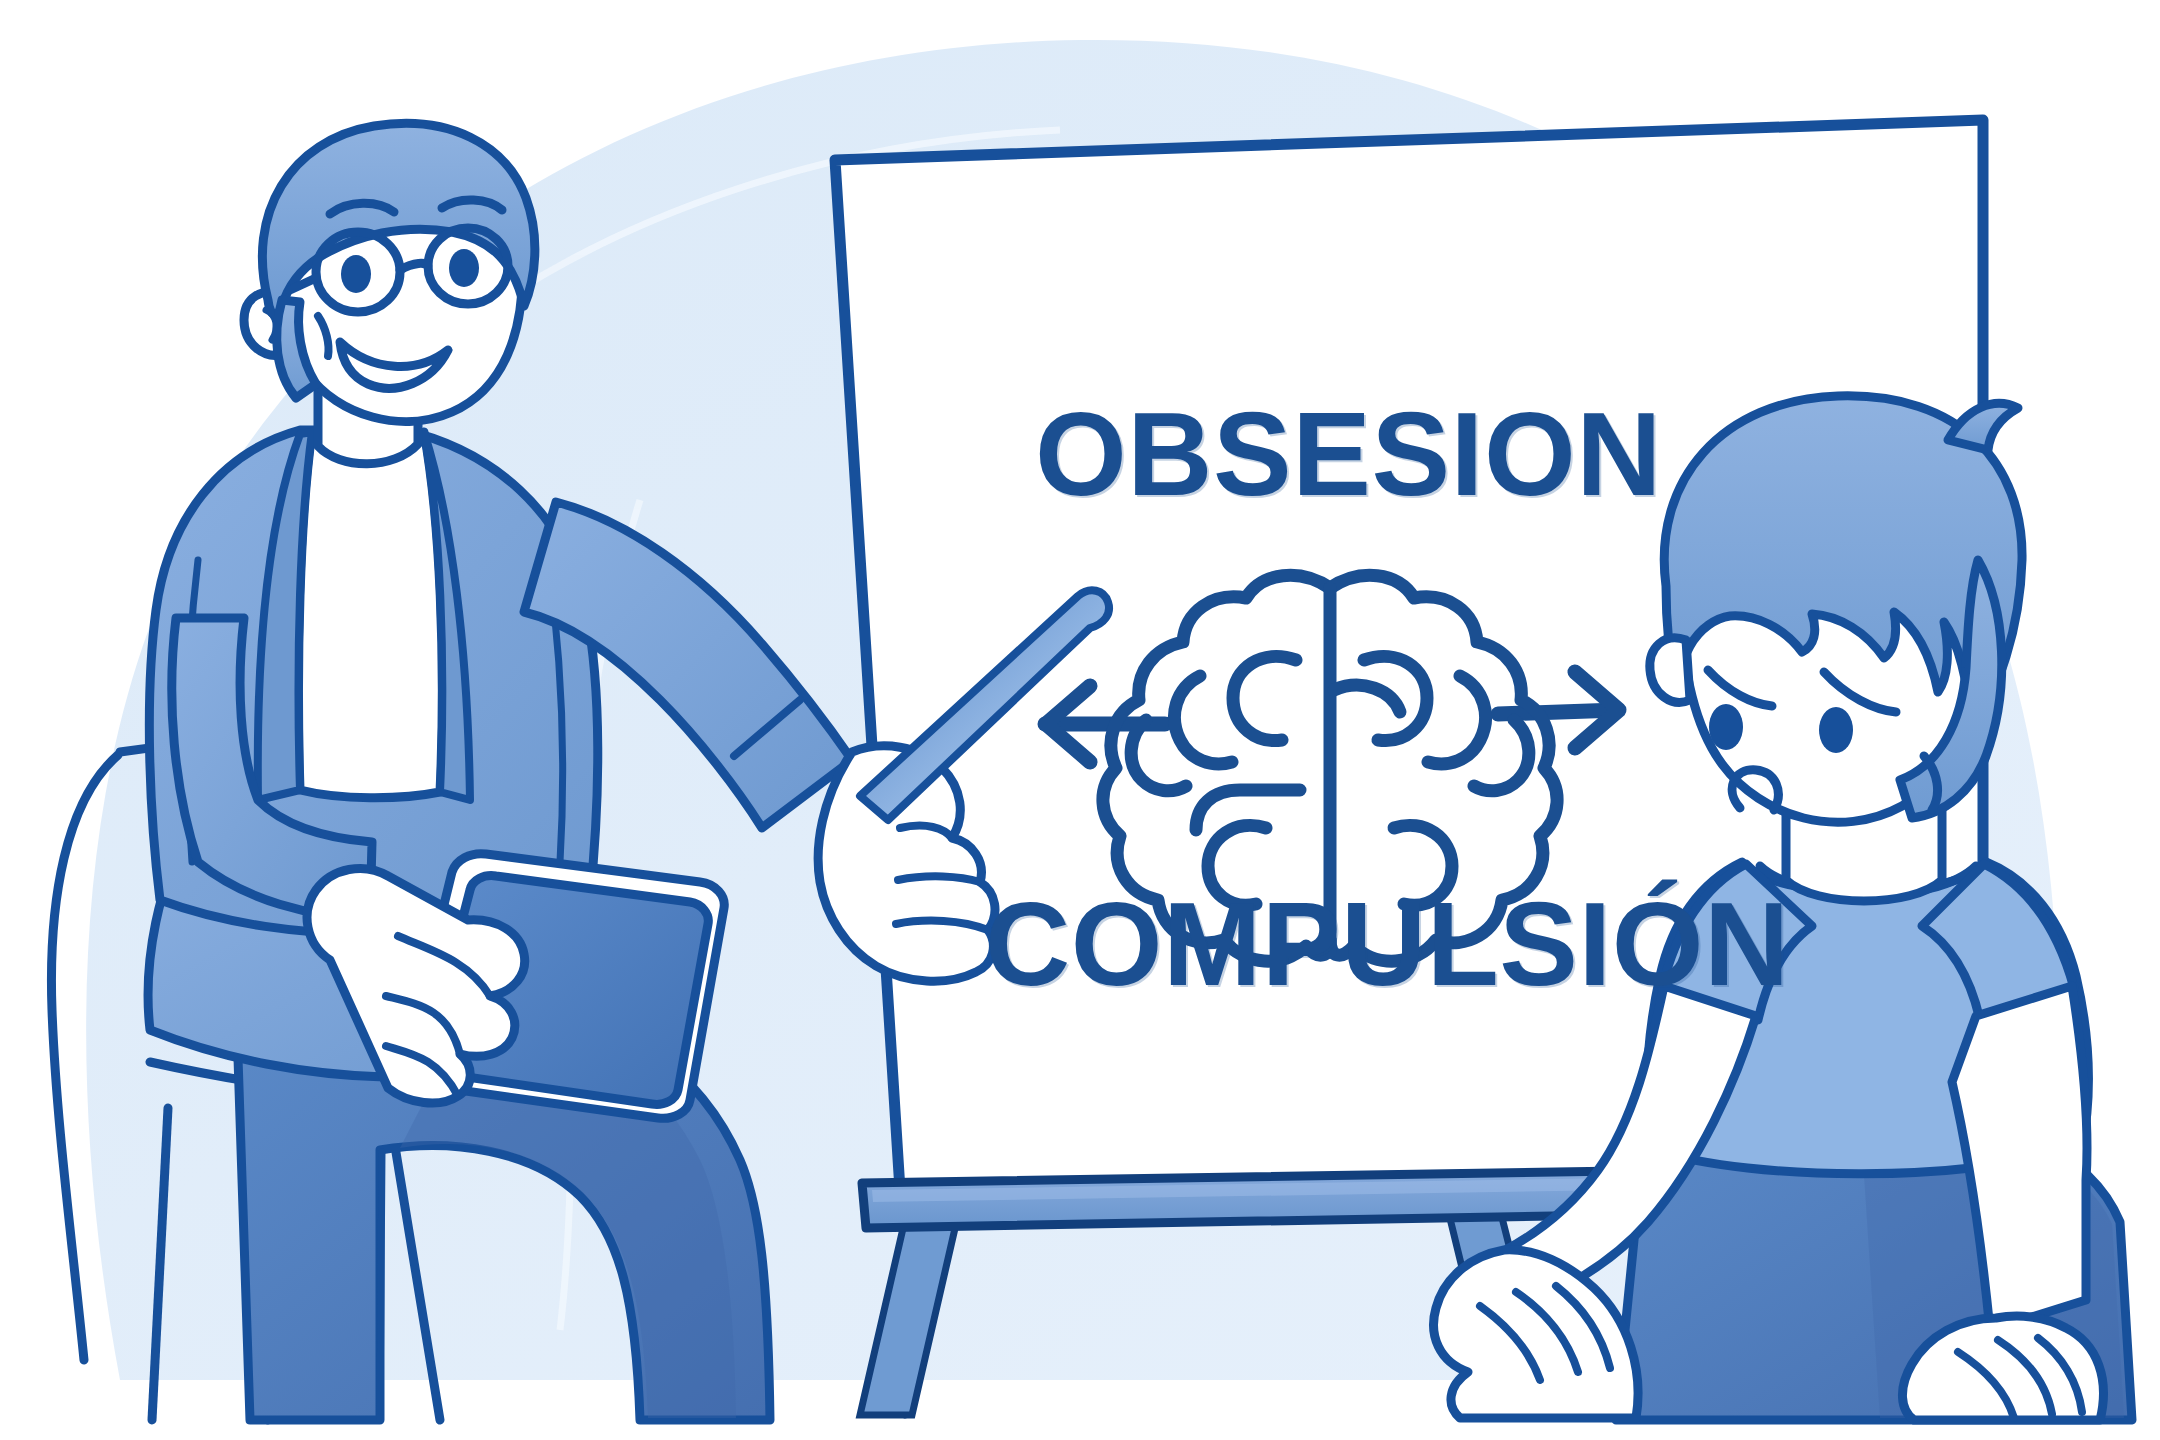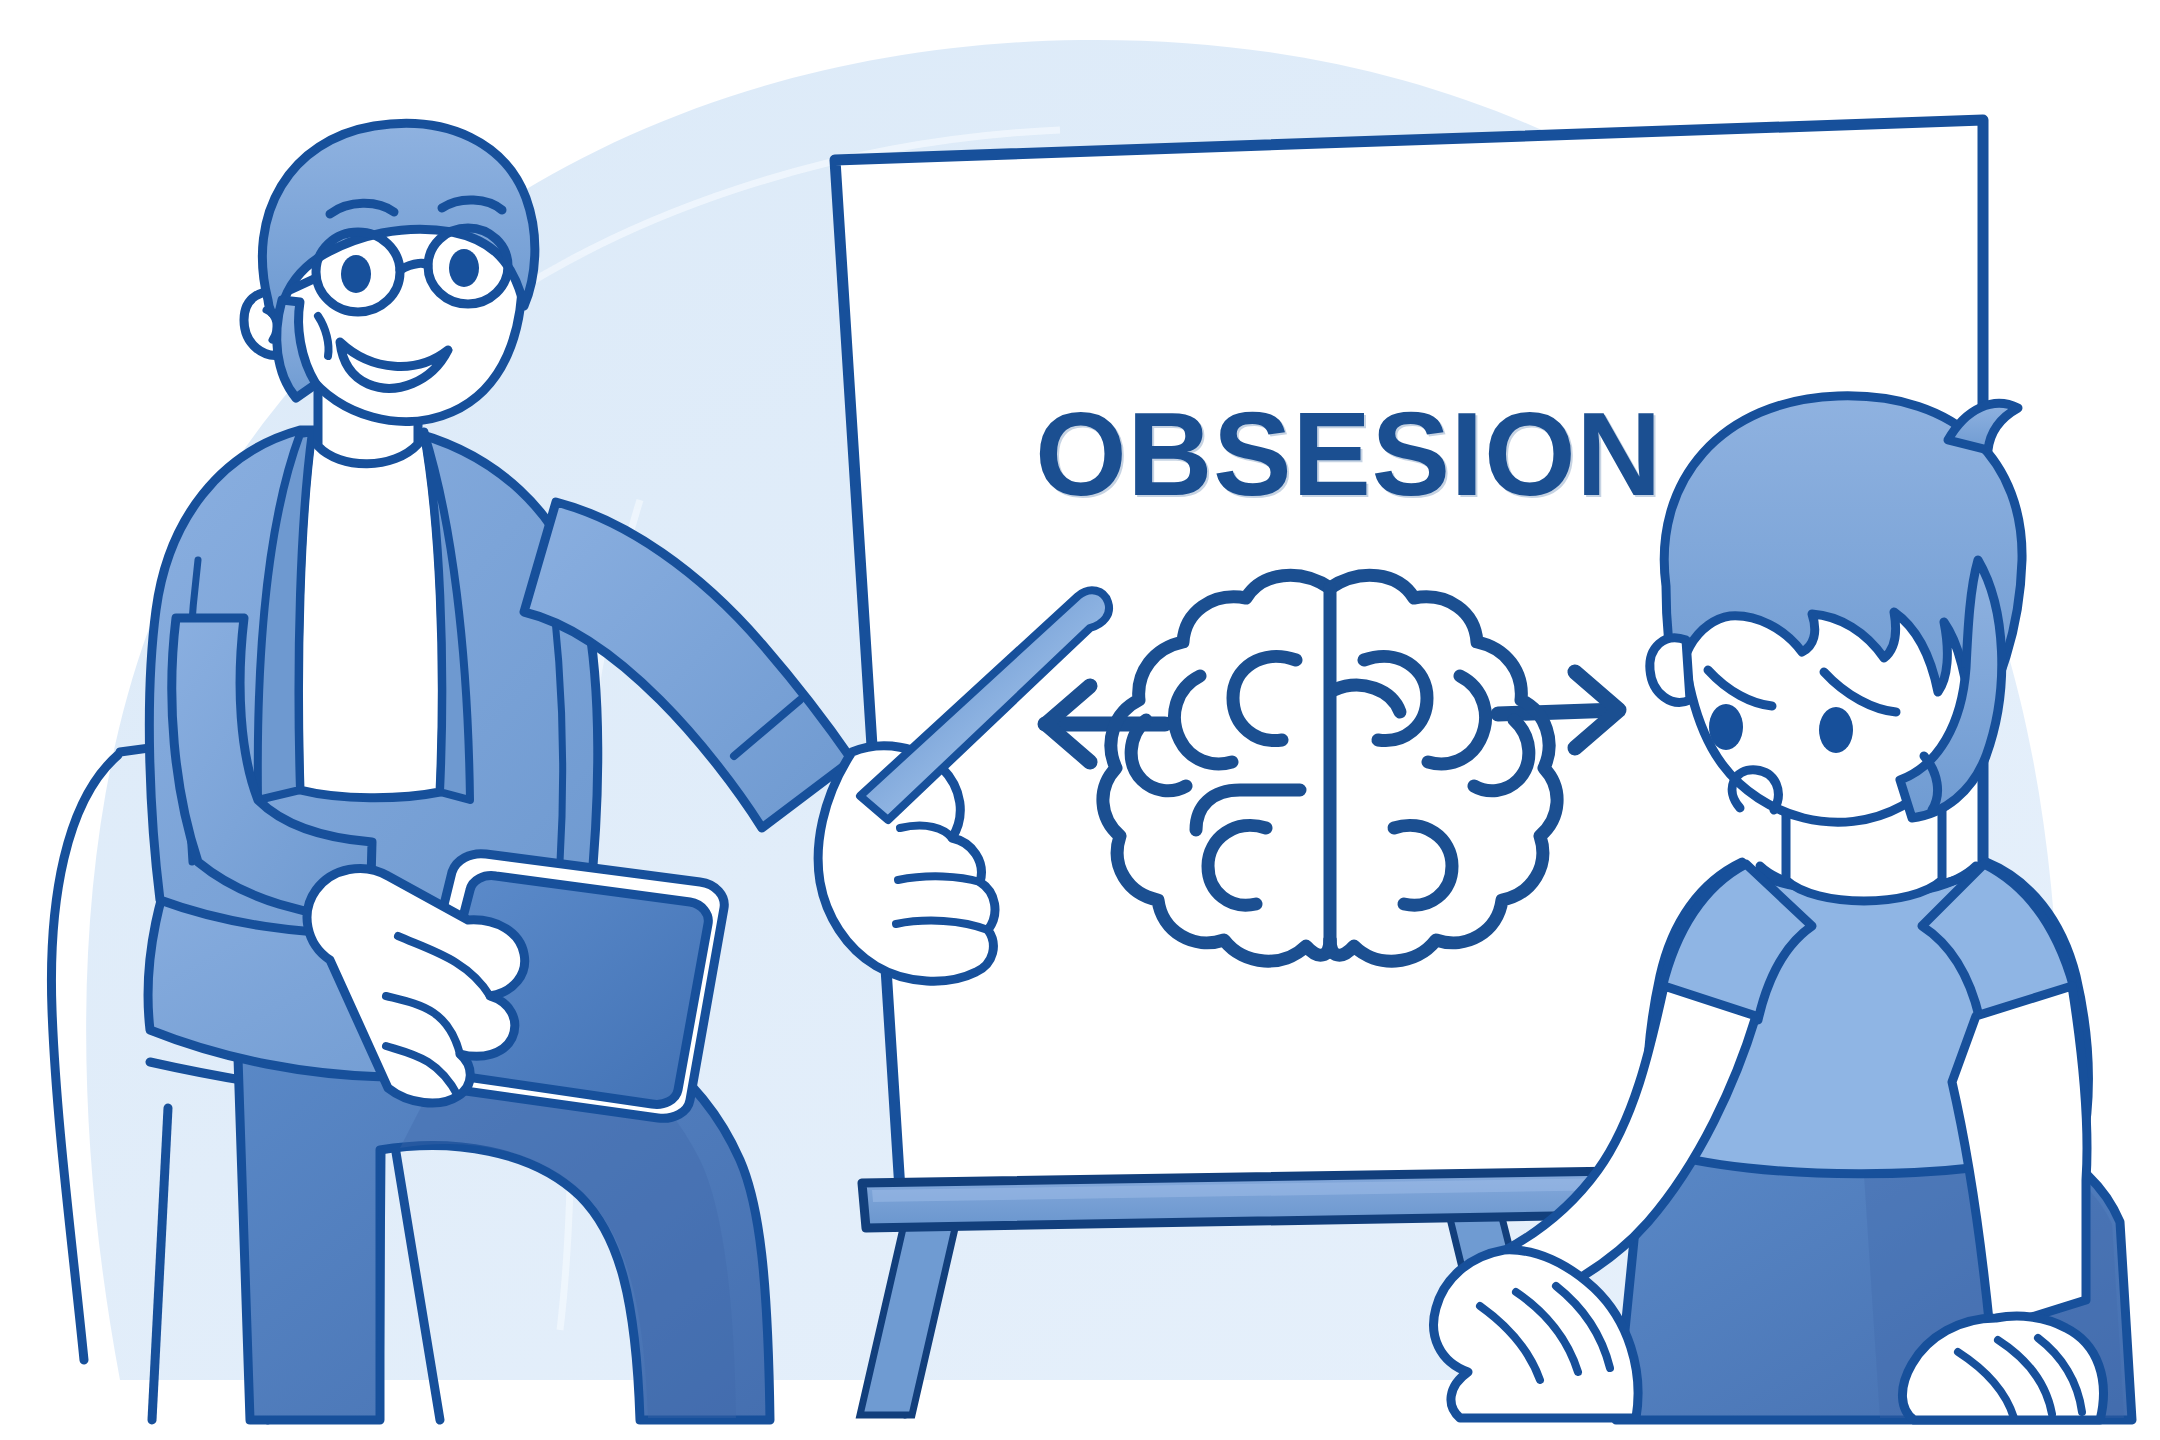--- a/index.html
+++ b/index.html
@@ -405,15 +405,16 @@
 
       <path fill="none" stroke="#17509B" stroke-width="9" stroke-linecap="round" d="M 1740 808 C 1724 790, 1734 768, 1756 770 C 1776 772, 1784 792, 1774 810"></path>
       <path fill="none" stroke="#17509B" stroke-width="9" stroke-linecap="round" d="M 1924 756 C 1938 772, 1942 794, 1932 810"></path>
     </g>
 
     <rect x="0" y="1428" width="2160" height="12" fill="#FFFFFF"></rect>
   </svg>
 
   <div class="label-layer">
     <div class="wb-text" id="txt-obsesion">OBSESION</div>
+    <div class="wb-text" id="txt-compulsion">COMPULSIÓN</div>
   </div>
 
 </div>
 
 </body></html>

